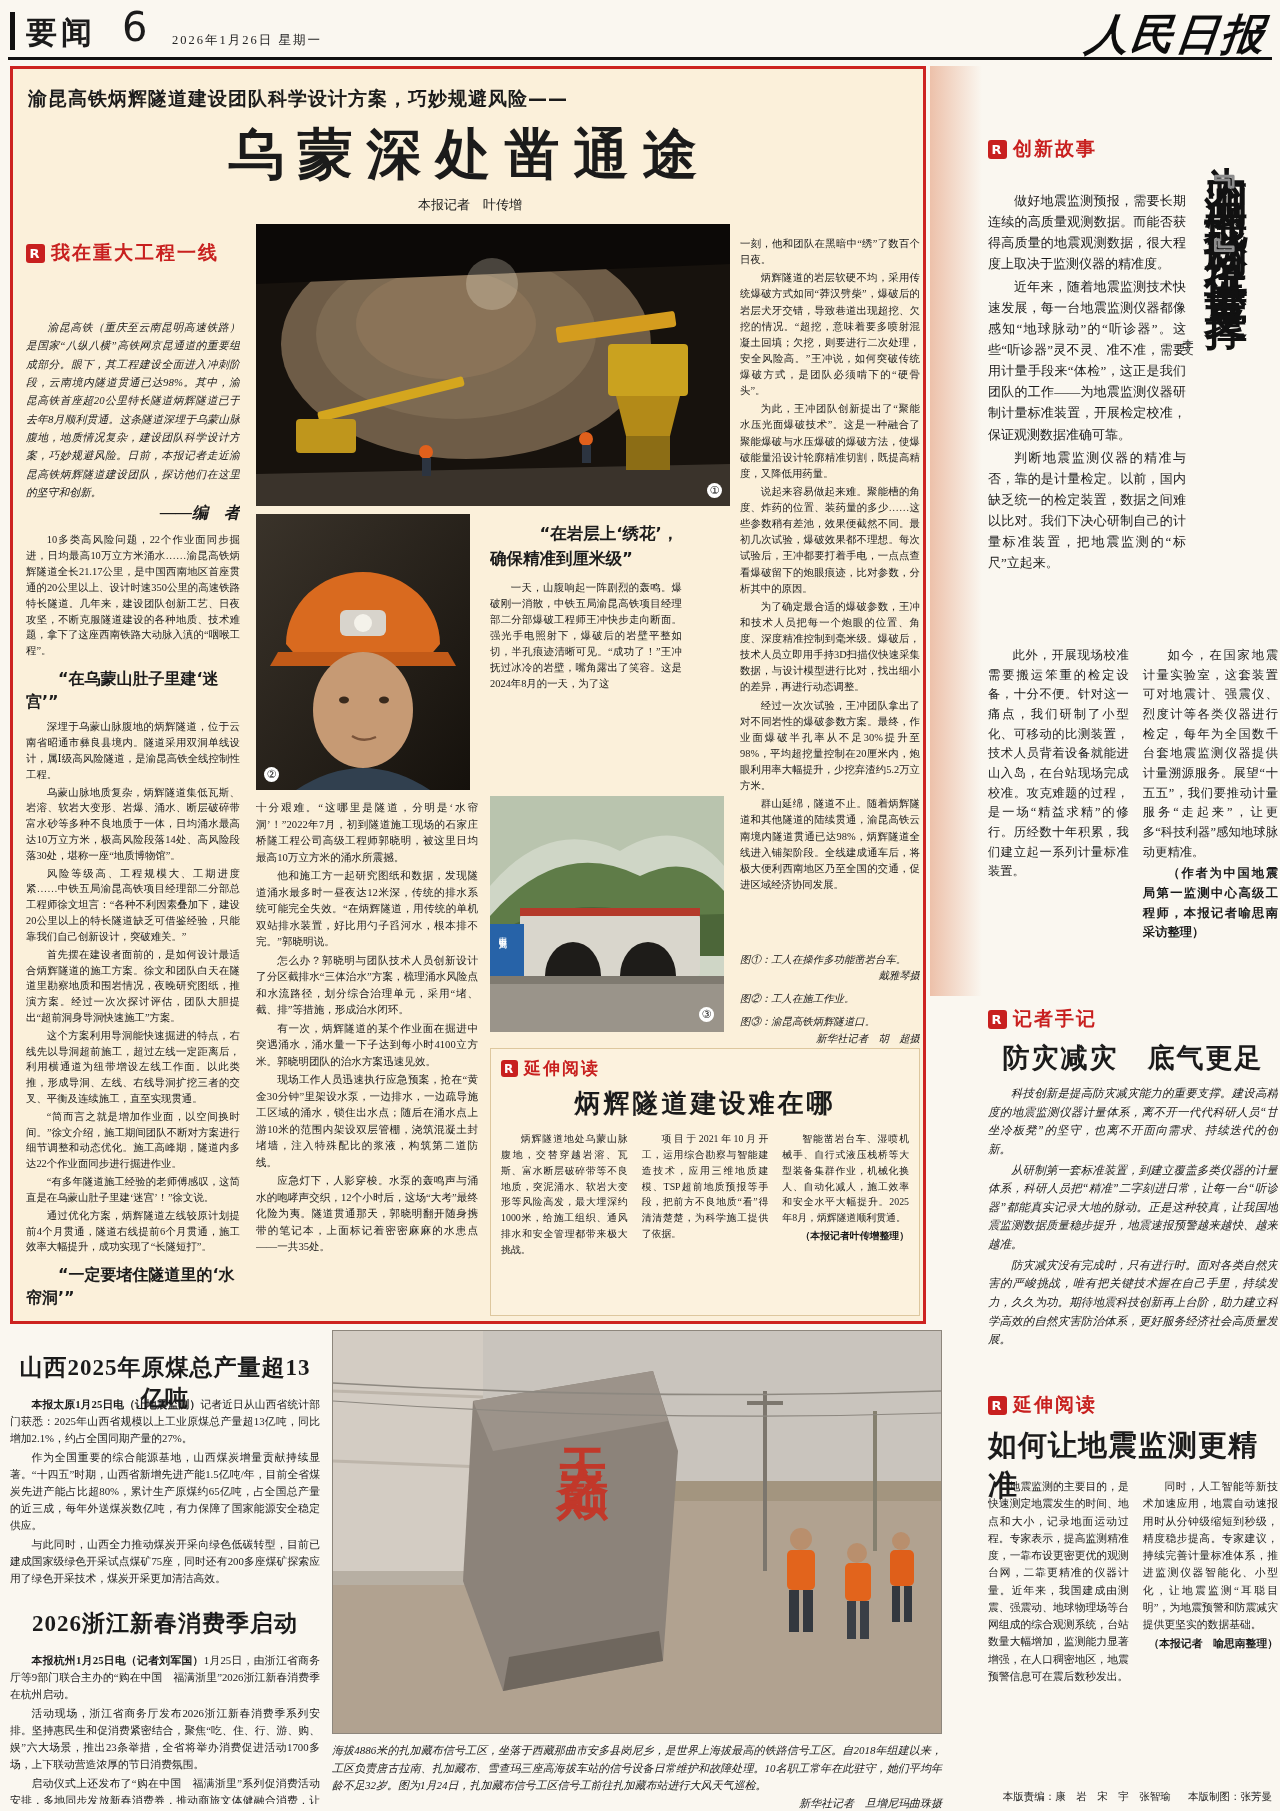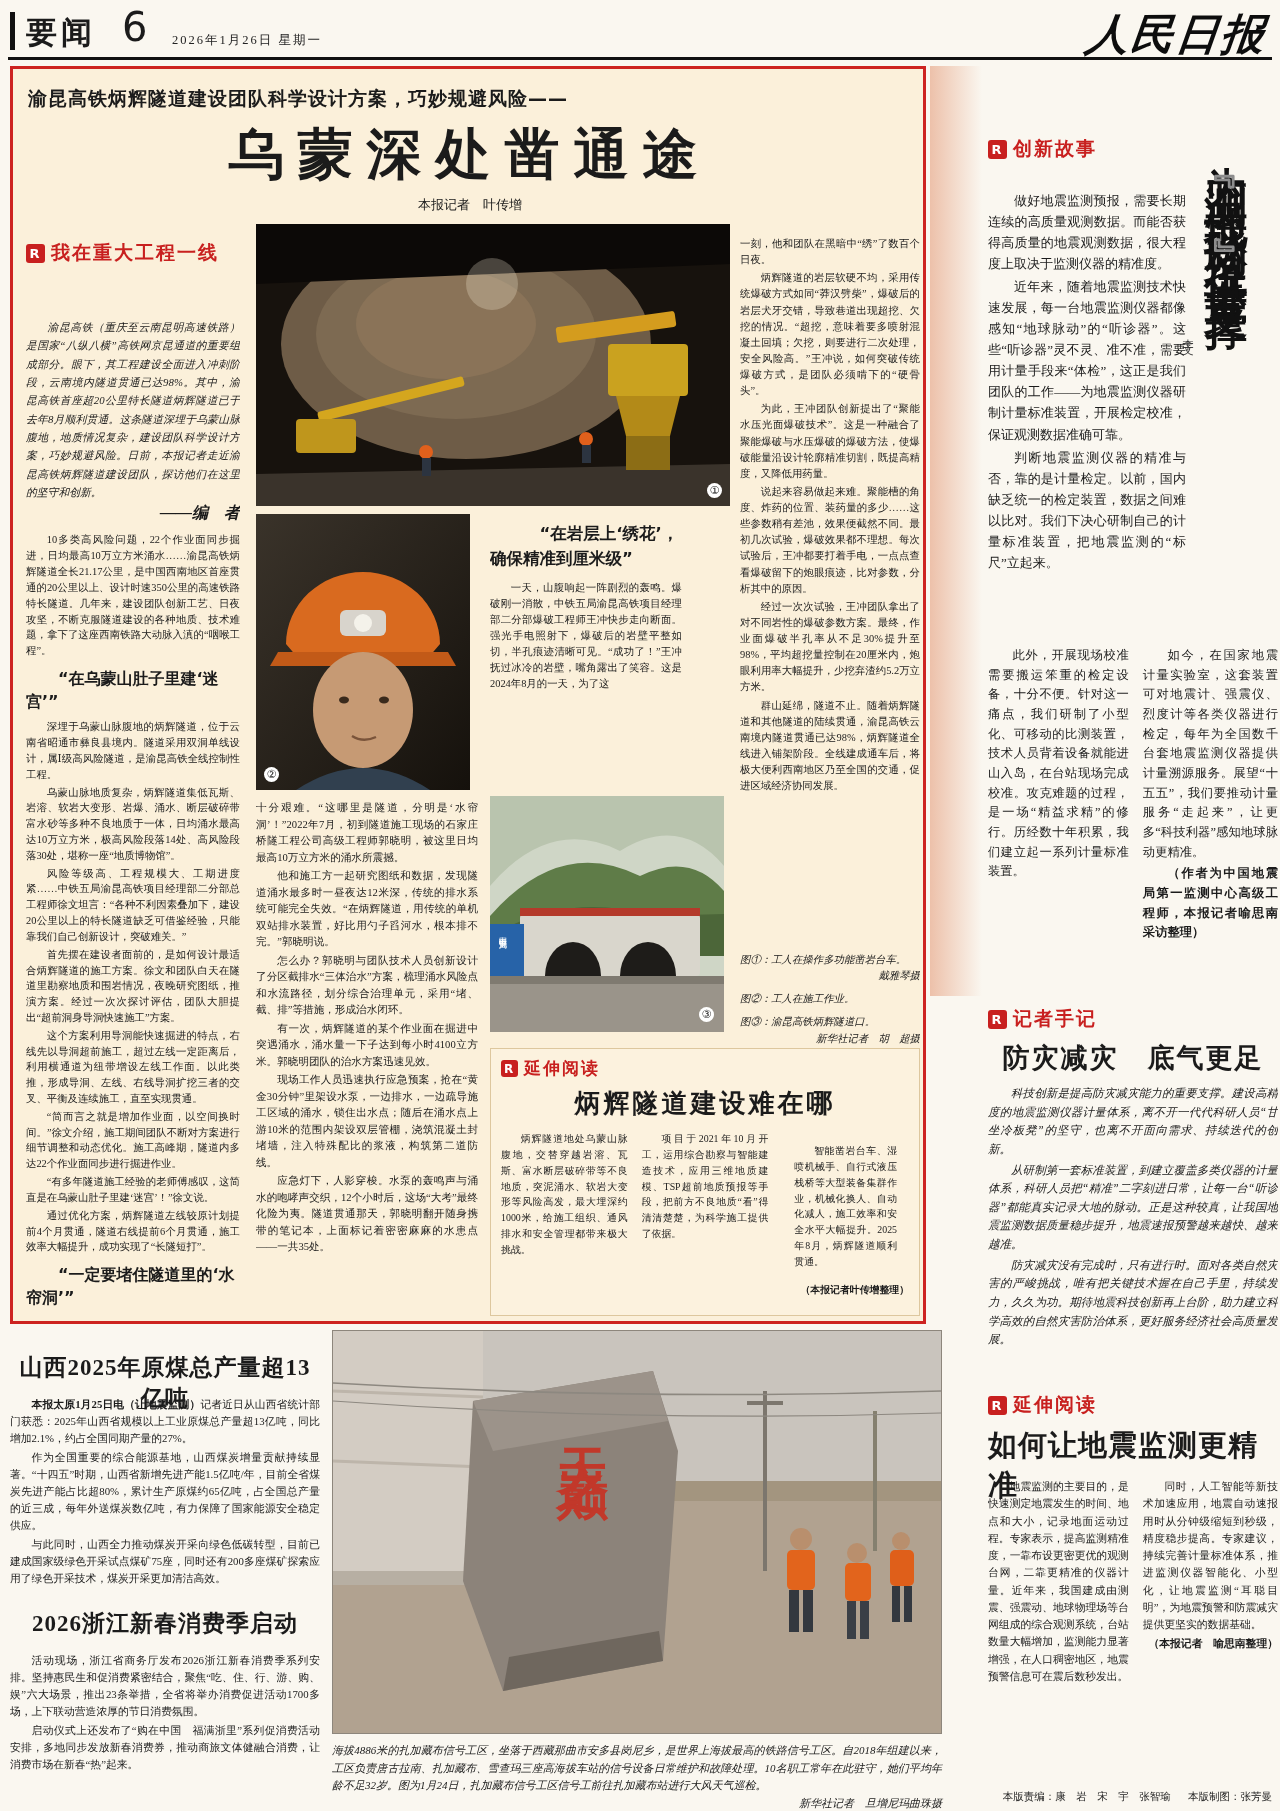--- a/index.html
+++ b/index.html
@@ -154,20 +154,21 @@
     </svg>
     <div class="abs" style="left:6px;top:134px;writing-mode:vertical-rl;color:#fff;font-size:8px;letter-spacing:1px;font-family:'DejaVu Sans',sans-serif;">中国中铁五局</div>
     <span class="badge" style="right:10px;bottom:10px;">③</span>
   </div>
 
   <div class="abs col" style="left:740px;top:236px;width:180px;height:708px;">
     <p class="p body-d" style="text-indent:0;">一刻，他和团队在黑暗中“绣”了数百个日夜。</p>
     <p class="p body-d">炳辉隧道的岩层软硬不均，采用传统爆破方式如同“莽汉劈柴”，爆破后的岩层犬牙交错，导致巷道出现超挖、欠挖的情况。“超挖，意味着要多喷射混凝土回填；欠挖，则要进行二次处理，安全风险高。”王冲说，如何突破传统爆破方式，是团队必须啃下的“硬骨头”。</p>
     <p class="p body-d">为此，王冲团队创新提出了“聚能水压光面爆破技术”。这是一种融合了聚能爆破与水压爆破的爆破方法，使爆破能量沿设计轮廓精准切割，既提高精度，又降低用药量。</p>
     <p class="p body-d">说起来容易做起来难。聚能槽的角度、炸药的位置、装药量的多少……这些参数稍有差池，效果便截然不同。最初几次试验，爆破效果都不理想。每次试验后，王冲都要打着手电，一点点查看爆破留下的炮眼痕迹，比对参数，分析其中的原因。</p>
+    <p class="p body-d">为了确定最合适的爆破参数，王冲和技术人员把每一个炮眼的位置、角度、深度精准控制到毫米级。爆破后，技术人员立即用手持3D扫描仪快速采集数据，与设计模型进行比对，找出细小的差异，再进行动态调整。</p>
     <p class="p body-d">经过一次次试验，王冲团队拿出了对不同岩性的爆破参数方案。最终，作业面爆破半孔率从不足30%提升至98%，平均超挖量控制在20厘米内，炮眼利用率大幅提升，少挖弃渣约5.2万立方米。</p>
     <p class="p body-d">群山延绵，隧道不止。随着炳辉隧道和其他隧道的陆续贯通，渝昆高铁云南境内隧道贯通已达98%，炳辉隧道全线进入铺架阶段。全线建成通车后，将极大便利西南地区乃至全国的交通，促进区域经济协同发展。</p>
   </div>
 
   <div class="abs col" style="left:740px;top:952px;width:180px;height:92px;">
     <div class="cap">
       <span>图①：工人在操作多功能凿岩台车。</span>
       <span class="credit">戴雅琴摄</span>
     </div>
     <div class="cap">
@@ -186,21 +187,21 @@
     </div>
     <div class="hei" style="text-align:center;font-size:26px;letter-spacing:3px;margin:6px 0 10px 0;">炳辉隧道建设难在哪</div>
     <div class="flexcols" style="font-size:9.9px;line-height:1.6;">
       <div>
           <p class="p" style="margin:0;">炳辉隧道地处乌蒙山脉腹地，交替穿越岩溶、瓦斯、富水断层破碎带等不良地质，突泥涌水、软岩大变形等风险高发，最大埋深约1000米，给施工组织、通风排水和安全管理都带来极大挑战。</p>
         </div>
       <div>
           <p class="p" style="margin:0;">项目于2021年10月开工，运用综合勘察与智能建造技术，应用三维地质建模、TSP超前地质预报等手段，把前方不良地质“看”得清清楚楚，为科学施工提供了依据。</p>
         </div>
       <div>
-        <p class="p" style="margin:12px;">智能凿岩台车、湿喷机械手、自行式液压栈桥等大型装备集群作业，机械化换人、自动化减人，施工效率和安全水平大幅提升。2025年8月，炳辉隧道顺利贯通。</p>
+        <p class="p" style="margin:0;">智能凿岩台车、湿喷机械手、自行式液压栈桥等大型装备集群作业，机械化换人、自动化减人，施工效率和安全水平大幅提升。2025年8月，炳辉隧道顺利贯通。</p>
         <p style="margin:2px 0 0;text-align:right;font-weight:bold;font-size:9.9px;">（本报记者叶传增整理）</p>
       </div>
     </div>
   </div>
 
   <div class="abs" style="left:930px;top:66px;width:52px;height:930px;background:linear-gradient(to right,rgba(226,148,112,0.55),rgba(226,148,112,0));"></div>
 
   <div class="abs tag" style="left:988px;top:136px;">
     <span class="ricon">R</span>
     <span>创新故事</span>
@@ -259,20 +260,21 @@
 
   <div class="abs news-title" style="left:10px;top:1352px;width:310px;">山西2025年原煤总产量超13亿吨</div>
   <div class="abs col news-body" style="left:10px;top:1396px;width:310px;height:200px;">
     <p class="p"><b>本报太原1月25日电</b><b>（让地震监测）</b><span>记者近日从山西省统计部门获悉：2025年山西省规模以上工业原煤总产量超13亿吨，同比增加2.1%，约占全国同期产量的27%。</span></p>
     <p class="p">作为全国重要的综合能源基地，山西煤炭增量贡献持续显著。“十四五”时期，山西省新增先进产能1.5亿吨/年，目前全省煤炭先进产能占比超80%，累计生产原煤约65亿吨，占全国总产量的近三成，每年外送煤炭数亿吨，有力保障了国家能源安全稳定供应。</p>
     <p class="p">与此同时，山西全力推动煤炭开采向绿色低碳转型，目前已建成国家级绿色开采试点煤矿75座，同时还有200多座煤矿探索应用了绿色开采技术，煤炭开采更加清洁高效。</p>
   </div>
 
   <div class="abs news-title" style="left:10px;top:1608px;width:310px;">2026浙江新春消费季启动</div>
   <div class="abs col news-body" style="left:10px;top:1652px;width:310px;height:152px;">
+    <p class="p"><b>本报杭州1月25日电</b><b>（记者刘军国）</b><span>1月25日，由浙江省商务厅等9部门联合主办的“购在中国　福满浙里”2026浙江新春消费季在杭州启动。</span></p>
     <p class="p">活动现场，浙江省商务厅发布2026浙江新春消费季系列安排。坚持惠民生和促消费紧密结合，聚焦“吃、住、行、游、购、娱”六大场景，推出23条举措，全省将举办消费促进活动1700多场，上下联动营造浓厚的节日消费氛围。</p>
     <p class="p">启动仪式上还发布了“购在中国　福满浙里”系列促消费活动安排，多地同步发放新春消费券，推动商旅文体健融合消费，让消费市场在新春“热”起来。</p>
   </div>
 
   <div class="abs" style="left:332px;top:1330px;width:610px;height:404px;border:1px solid #8d867c;box-sizing:border-box;">
     <svg width="608" height="402" viewBox="0 0 608 402">
       <rect width="608" height="402" fill="#c9c4bd"></rect>
       <rect y="150" width="608" height="252" fill="#b1a290"></rect>
       <rect y="150" width="608" height="20" fill="#a3957f"></rect>
       <rect x="0" y="0" width="150" height="250" fill="#d3ccc3"></rect>

